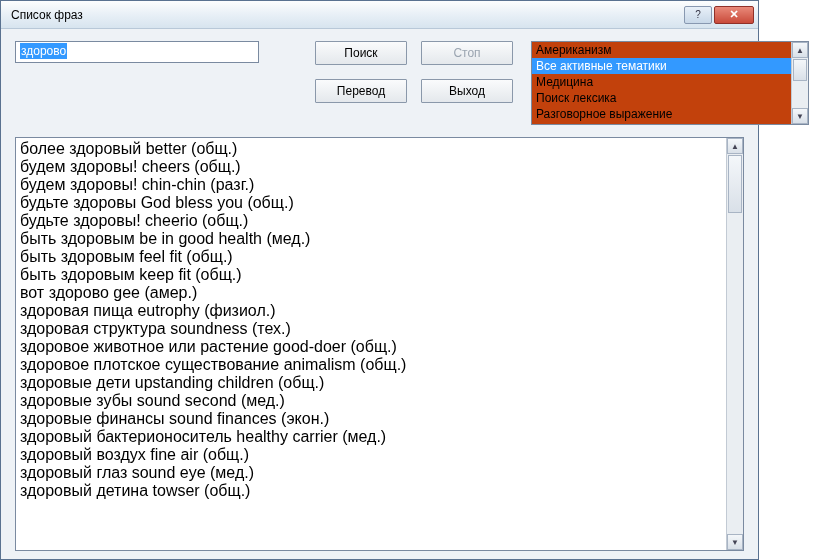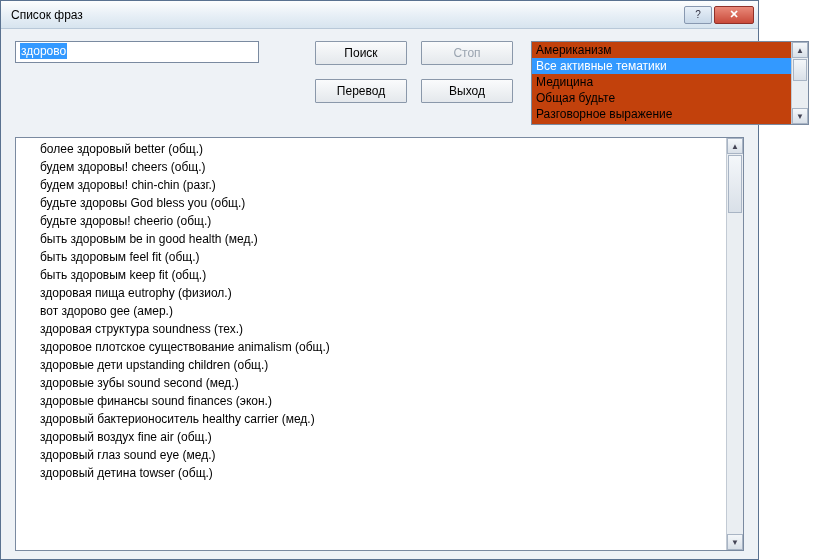--- a/index.html
+++ b/index.html
@@ -26,21 +26,21 @@
 .listbox-scroll { position: absolute; right: 0; top: 0; width: 17px; height: 100%; background: #eaeef2; border-left: 1px solid #c2cad4; display: flex; flex-direction: column; justify-content: space-between; }
 .sbtn { height: 16px; background: linear-gradient(to bottom,#f4f7fa,#d9e0e8); border: 1px solid #a8b4c4; margin: 0; display:flex;align-items:center;justify-content:center;font-size:8px;color:#445; }
 .sthumb { flex: 0 0 22px; background: linear-gradient(to bottom,#f4f7fa,#d9e0e8); border: 1px solid #a8b4c4; margin: 1px; }
 .sgap { flex: 1; }
 .listbox-items { margin-right: 17px; }
 .li { padding: 0px 4px; height: 16px; line-height: 16px; white-space: nowrap; }
 .li.sel { background: #3399ff; color: #fff; }
 
 .results { margin-top: 12px; flex: 1; border: 1px solid #7a8aa0; background: #fff; overflow: hidden; position: relative; }
 .results-inner { position: absolute; left: 0; top: 0; right: 17px; bottom: 0; overflow: hidden; padding: 2px 4px; }
-.rline { font-size: 12px; height: 18px; line-height: 18px; white-space: nowrap; margin-left: 20px; }
+.rline { font-size: 16px; height: 18px; line-height: 18px; white-space: nowrap; }
 .results-scroll { position: absolute; right: 0; top: 0; width: 17px; height: 100%; background: #eaeef2; border-left: 1px solid #c2cad4; display:flex;flex-direction:column; }
 .rthumb { height: 58px; background: linear-gradient(to bottom,#f4f7fa,#d9e0e8); border: 1px solid #a8b4c4; margin: 1px; }
 </style>
 </head>
 <body>
 
 <div class="window">
   <div class="titlebar">
     <div class="titlebar-text">Список фраз</div>
     <div class="titlebar-btns">
@@ -66,21 +66,21 @@
           <button class="winbtn">Перевод</button>
           <button class="winbtn">Выход</button>
         </div>
       </div>
       <div class="list-col">
         <div class="listbox">
           <div class="listbox-items">
               <div class="li">Американизм</div>
               <div class="li sel">Все активные тематики</div>
               <div class="li">Медицина</div>
-              <div class="li">Общая будьте</div>
+              <div class="li">Поиск лексика</div>
               <div class="li">Разговорное выражение</div>
             </div>
           <div class="listbox-scroll">
             <div class="sbtn">▲</div>
             <div class="sthumb"></div>
             <div class="sgap"></div>
             <div class="sbtn">▼</div>
           </div>
         </div>
       </div>
@@ -88,23 +88,24 @@
     <div class="results">
       <div class="results-inner">
           <div class="rline">более здоровый better (общ.)</div>
           <div class="rline">будем здоровы! cheers (общ.)</div>
           <div class="rline">будем здоровы! chin-chin (разг.)</div>
           <div class="rline">будьте здоровы God bless you (общ.)</div>
           <div class="rline">будьте здоровы! cheerio (общ.)</div>
           <div class="rline">быть здоровым be in good health (мед.)</div>
           <div class="rline">быть здоровым feel fit (общ.)</div>
           <div class="rline">быть здоровым keep fit (общ.)</div>
+          <div class="rline">вот здорово gee (амер.)</div>
           <div class="rline">здоровая пища eutrophy (физиол.)</div>
-          <div class="rline">вот здорово gee (амер.)</div>
           <div class="rline">здоровая структура soundness (тех.)</div>
+          <div class="rline">здоровое животное или растение good-doer (общ.)</div>
           <div class="rline">здоровое плотское существование animalism (общ.)</div>
           <div class="rline">здоровые дети upstanding children (общ.)</div>
           <div class="rline">здоровые зубы sound second (мед.)</div>
           <div class="rline">здоровые финансы sound finances (экон.)</div>
           <div class="rline">здоровый бактерионоситель healthy carrier (мед.)</div>
           <div class="rline">здоровый воздух fine air (общ.)</div>
           <div class="rline">здоровый глаз sound eye (мед.)</div>
           <div class="rline">здоровый детина towser (общ.)</div>
         </div>
       <div class="results-scroll">

